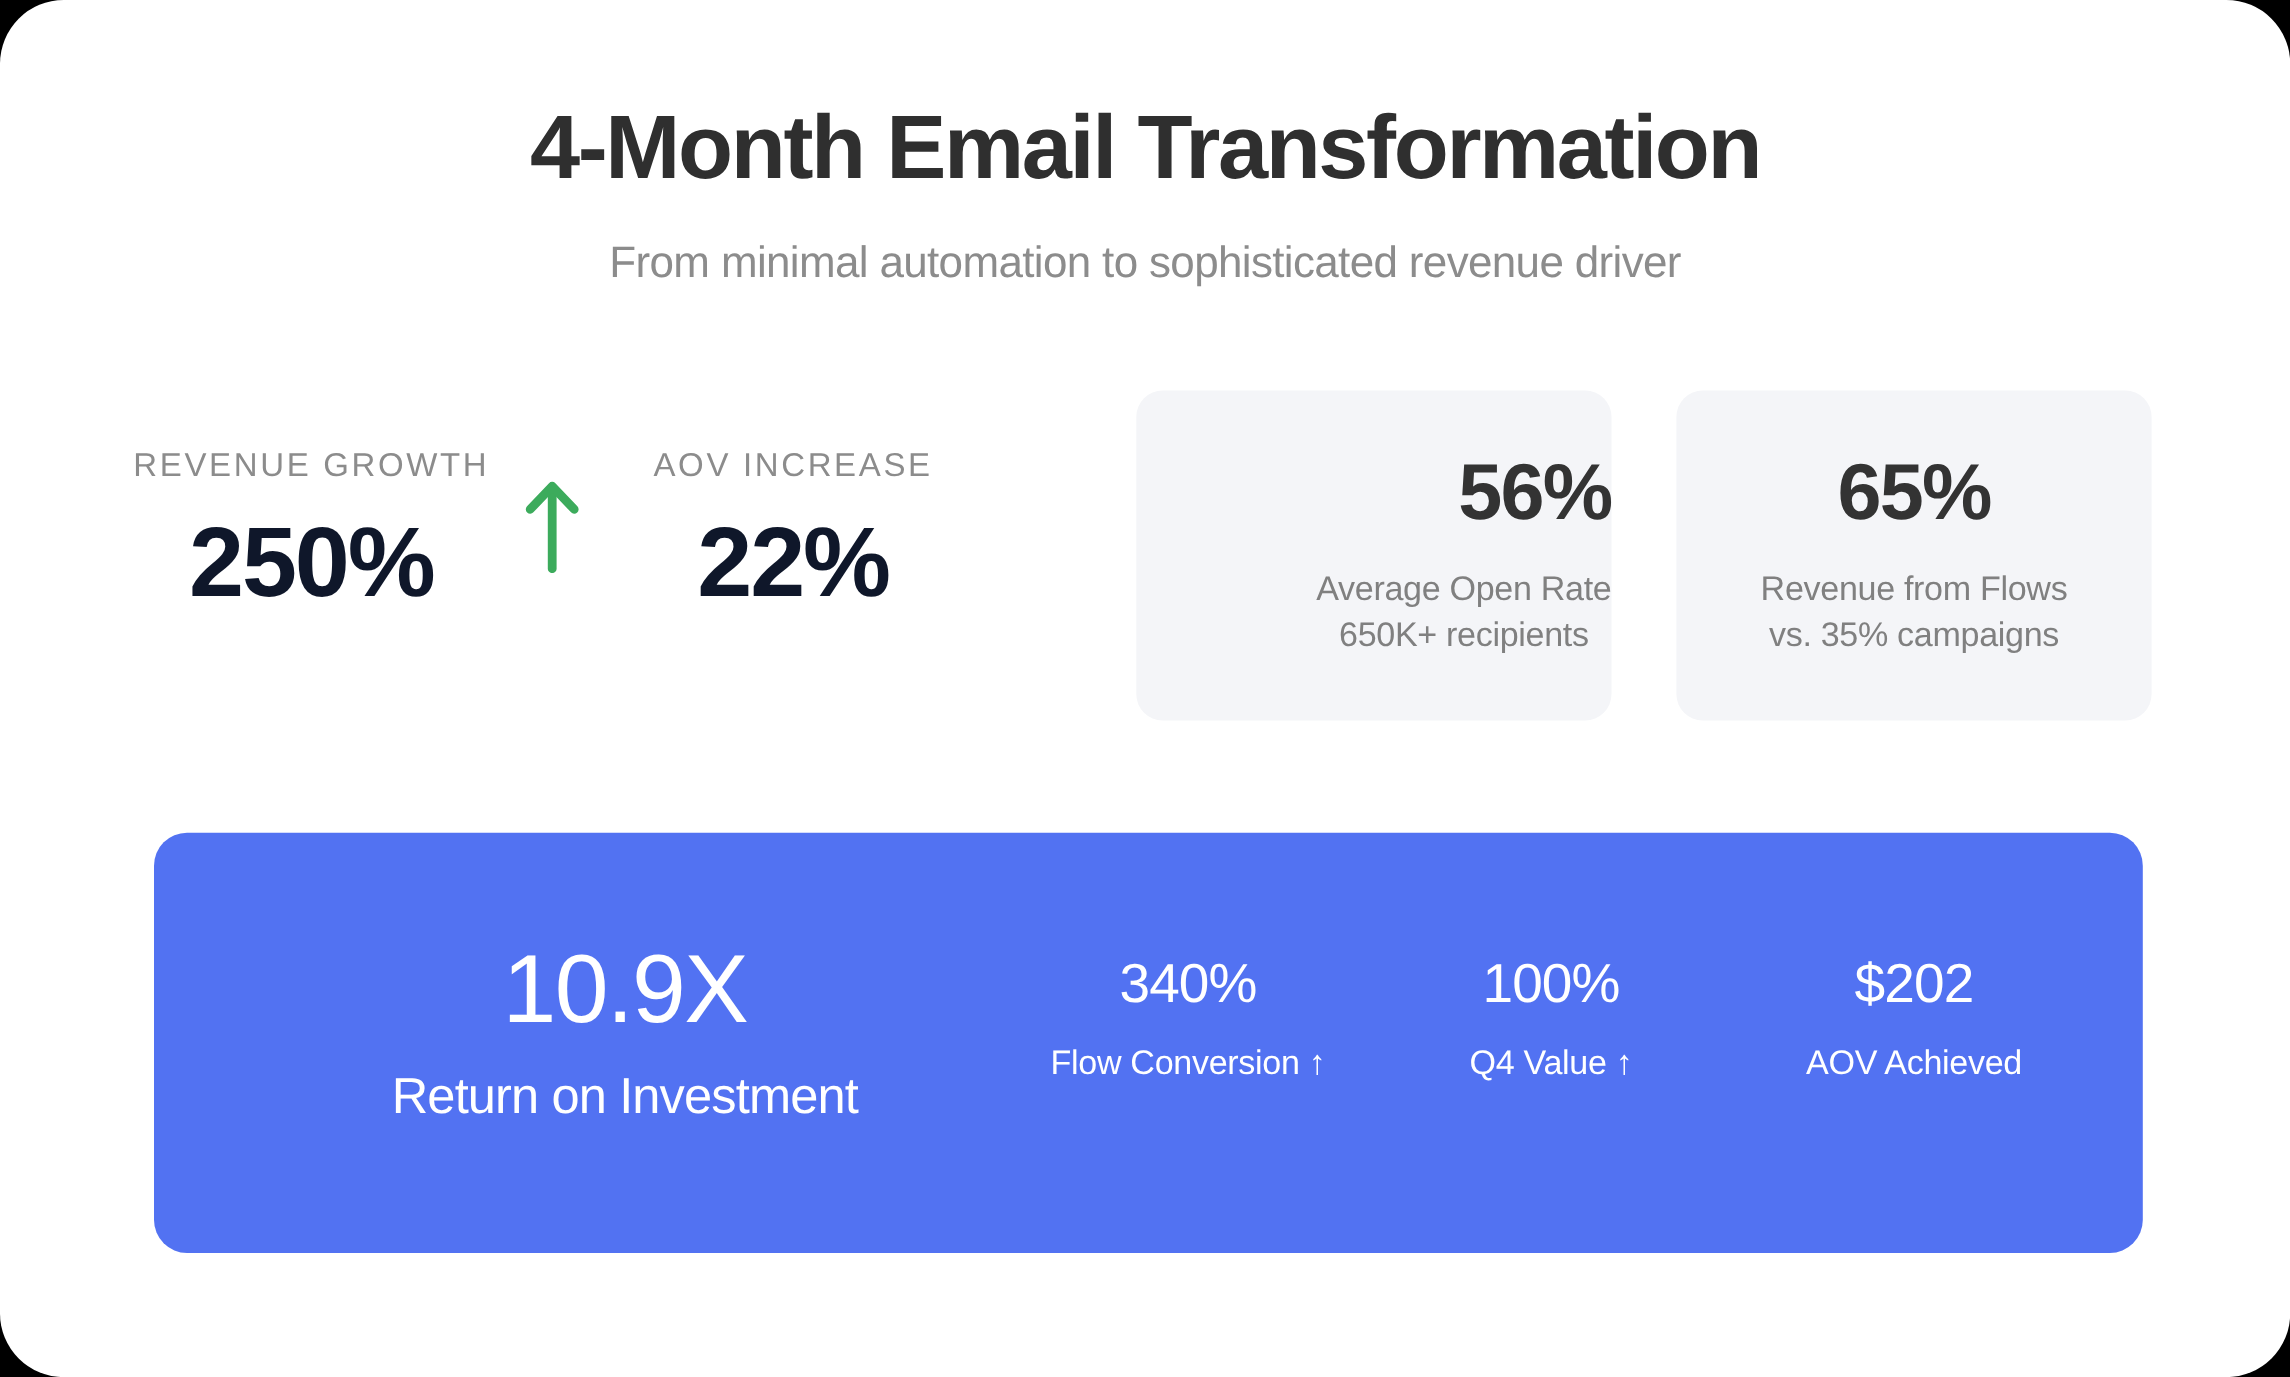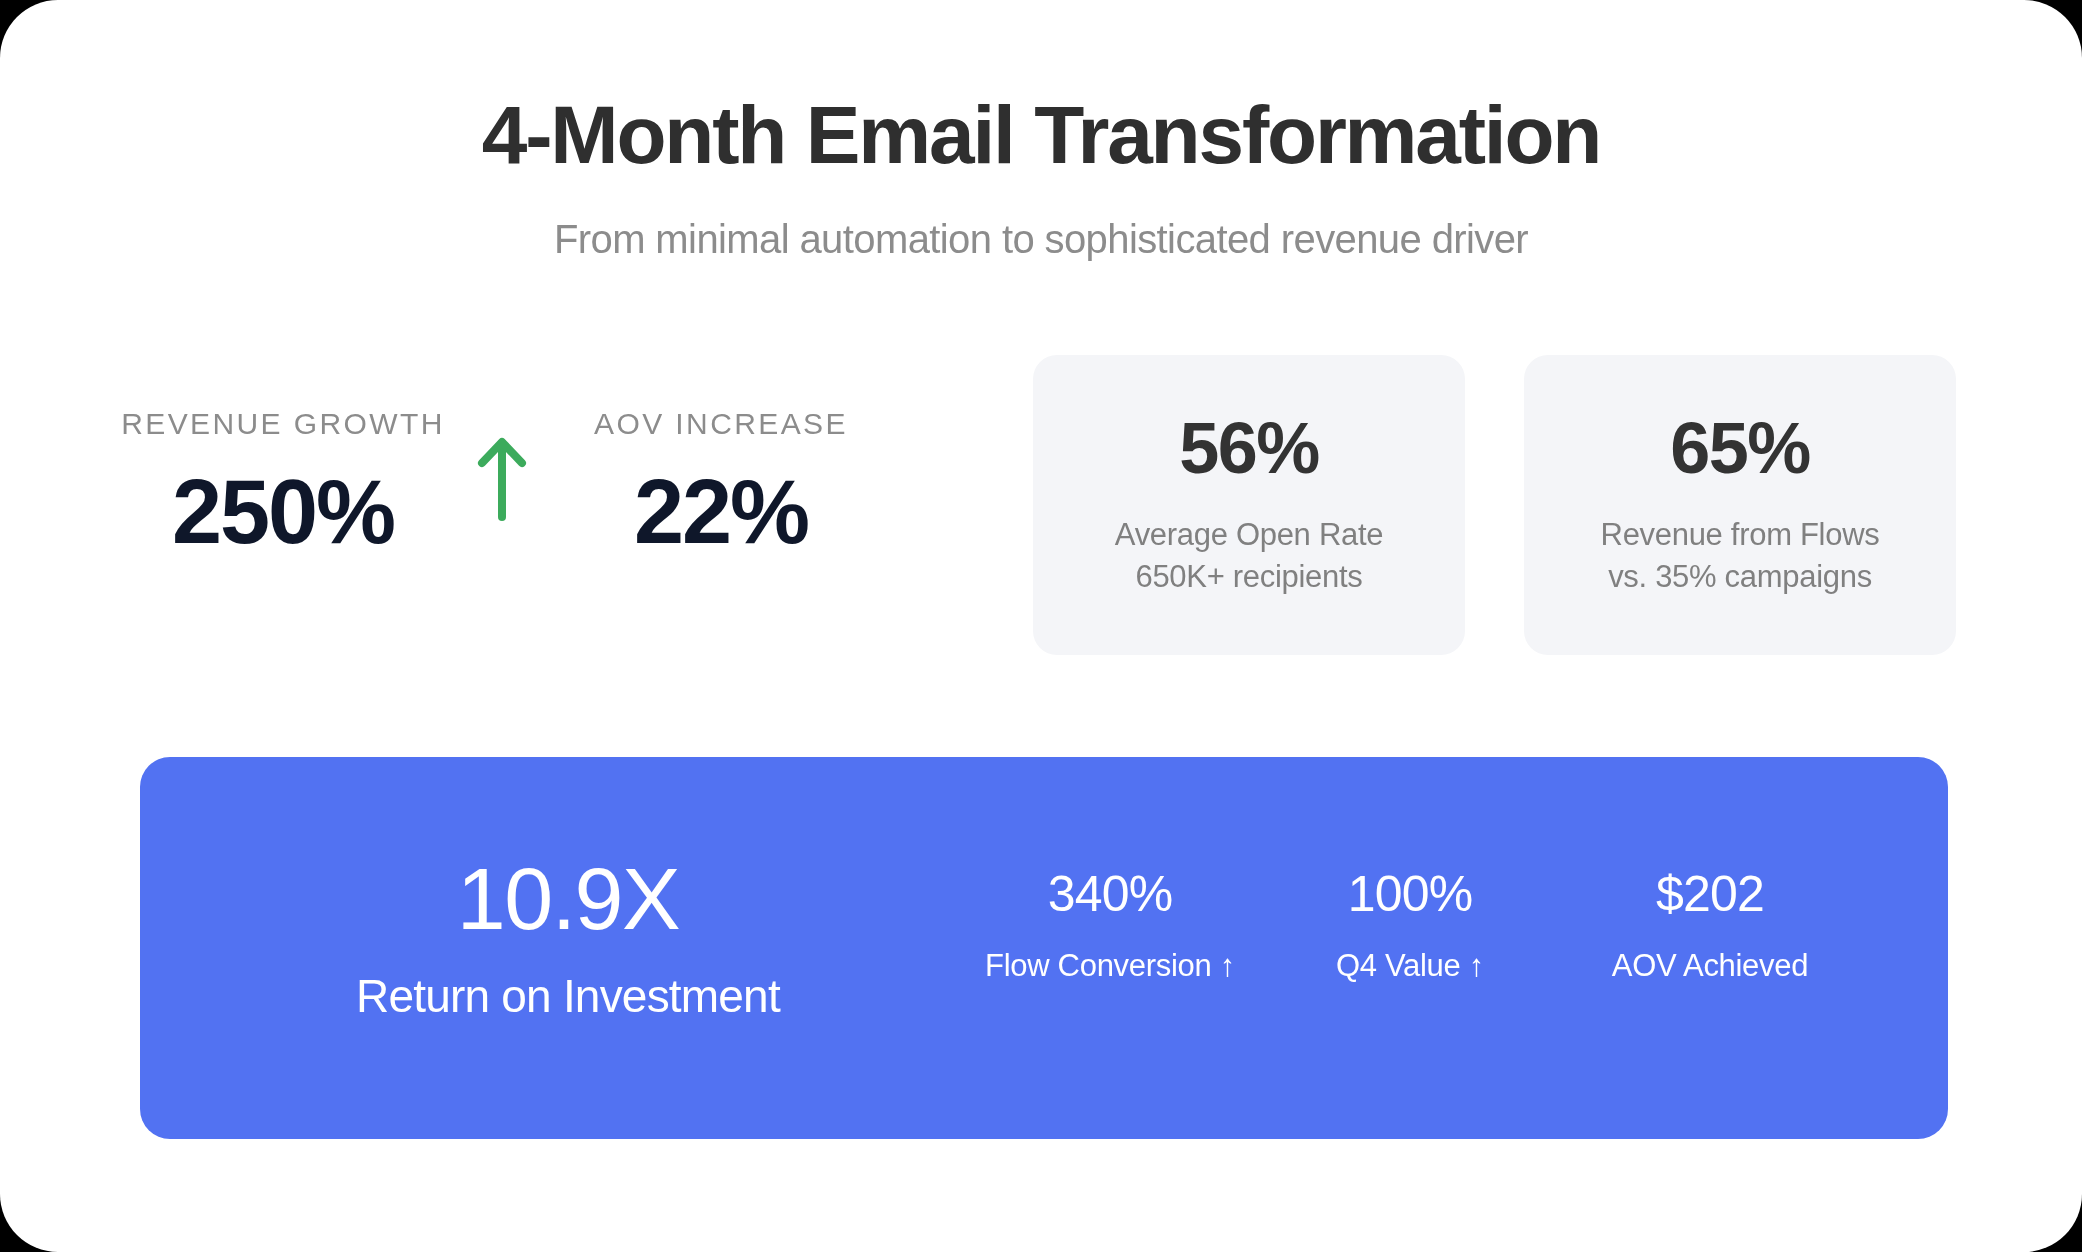--- a/index.html
+++ b/index.html
@@ -87,21 +87,21 @@
     top: 0;
     width: 432px;
     height: 300px;
     background: #f4f5f8;
     border-radius: 24px;
     display: flex;
     flex-direction: column;
     align-items: center;
     justify-content: center;
   }
-  #metric-card-open-rate { left: 1033px; }
+  #metric-card-open-rate { left: 1033px; align-items: flex-end; }
   #metric-card-flow-revenue { left: 1524px; }
 
   .metric-card-value {
     font-size: 72px;
     font-weight: 700;
     color: #333333;
     letter-spacing: -1.6px;
     line-height: 1;
   }
 
@@ -148,21 +148,21 @@
     font-weight: 400;
     letter-spacing: -0.8px;
   }
 
   #roi-secondary {
     position: absolute;
     left: 790px;
     top: 112px;
     width: 960px;
     display: flex;
-    justify-content: center;
+    justify-content: space-between;
     align-items: flex-start;
     color: #ffffff;
   }
 
   .roi-sub-stat { width: 300px; text-align: center; }
 
   .roi-sub-value {
     font-size: 50px;
     font-weight: 400;
     letter-spacing: -0.8px;

